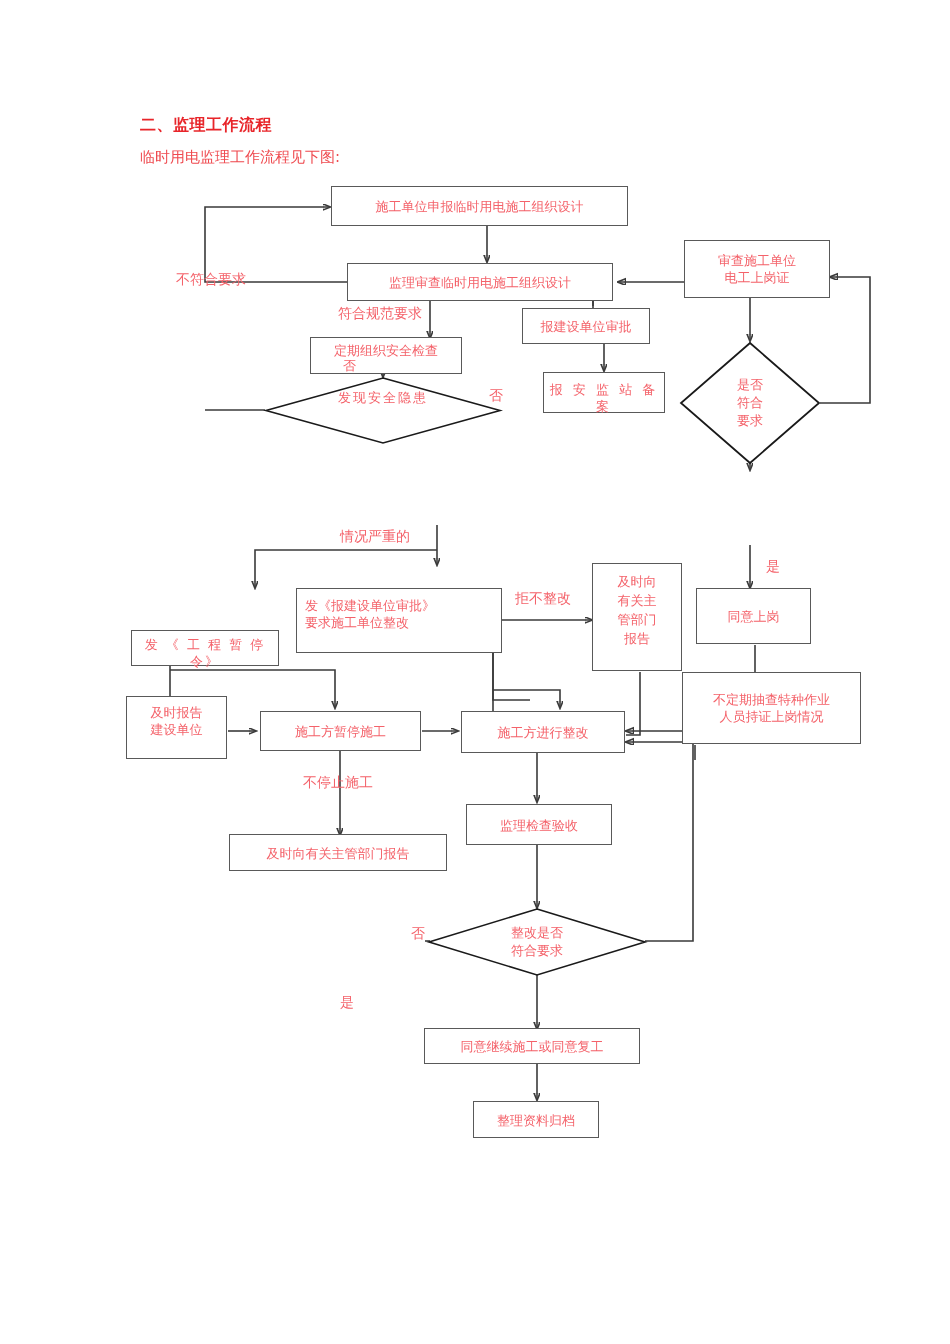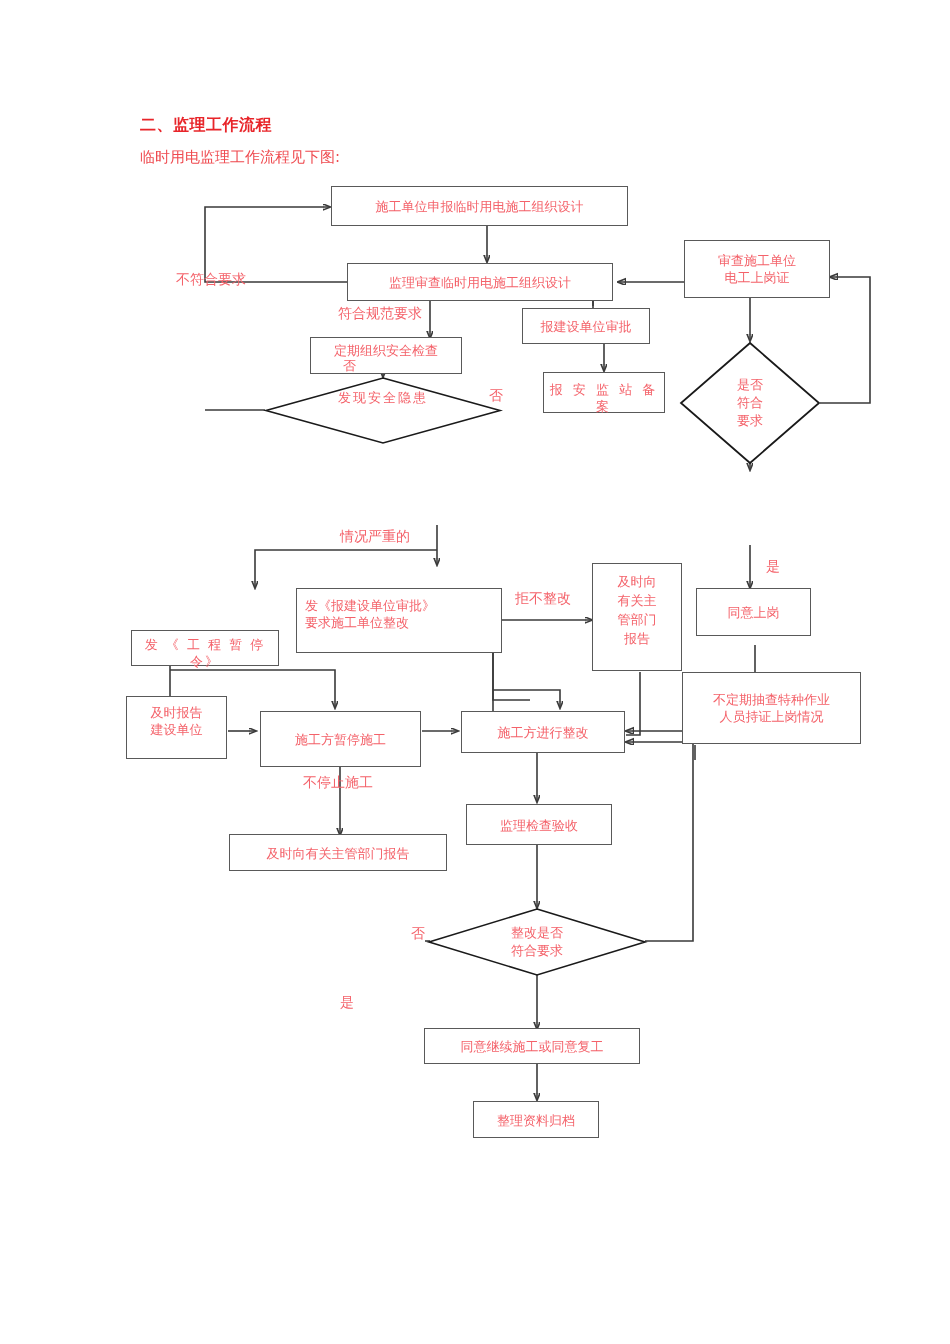--- a/index.html
+++ b/index.html
@@ -241,35 +241,35 @@
 要求施工单位整改</div>
   </div>
 
   <div class="node" style="left:592px;top:563px;width:90px;height:108px;">
     <div class="txt" style="top:8px;line-height:19px;">及时向
 有关主
 管部门
 报告</div>
   </div>
 
-  <div class="node mid" style="left:696px;top:588px;width:115px;height:48px;">
+  <div class="node mid" style="left:696px;top:588px;width:115px;height:56px;">
     <div class="txt">同意上岗</div>
   </div>
 
   <div class="node mid" style="left:682px;top:672px;width:179px;height:72px;">
     <div class="txt">不定期抽查特种作业
 人员持证上岗情况</div>
   </div>
 
   <div class="node" style="left:126px;top:696px;width:101px;height:63px;text-align:center;">
     <div class="txt" style="top:7px;">及时报告
 建设单位</div>
   </div>
 
-  <div class="node mid" style="left:260px;top:711px;width:161px;height:56px;">
+  <div class="node mid" style="left:260px;top:711px;width:161px;height:40px;">
     <div class="txt">施工方暂停施工</div>
   </div>
 
   <div class="node mid" style="left:461px;top:711px;width:164px;height:42px;">
     <div class="txt">施工方进行整改</div>
   </div>
 
   <div class="node mid" style="left:229px;top:834px;width:218px;height:37px;">
     <div class="txt">及时向有关主管部门报告</div>
   </div>

